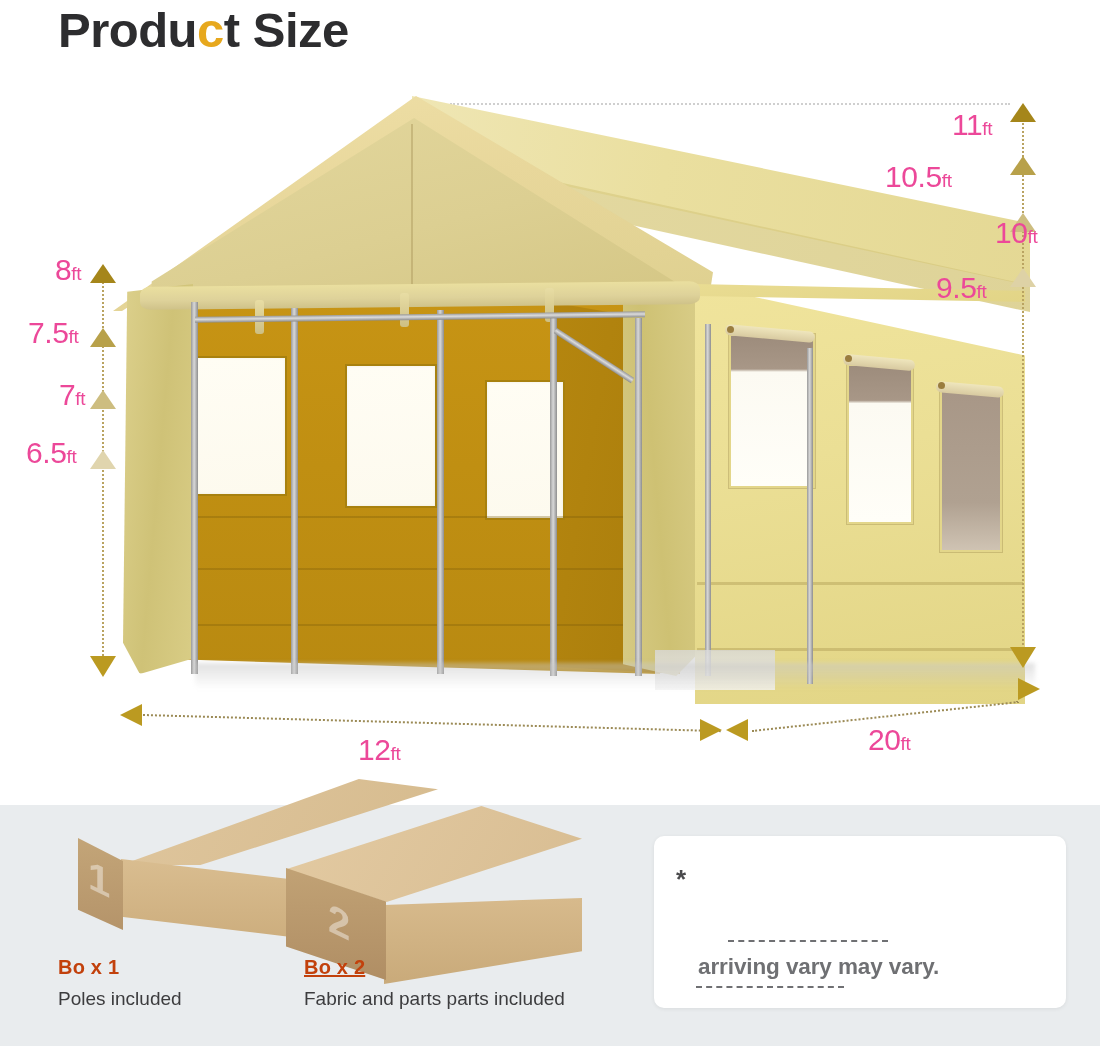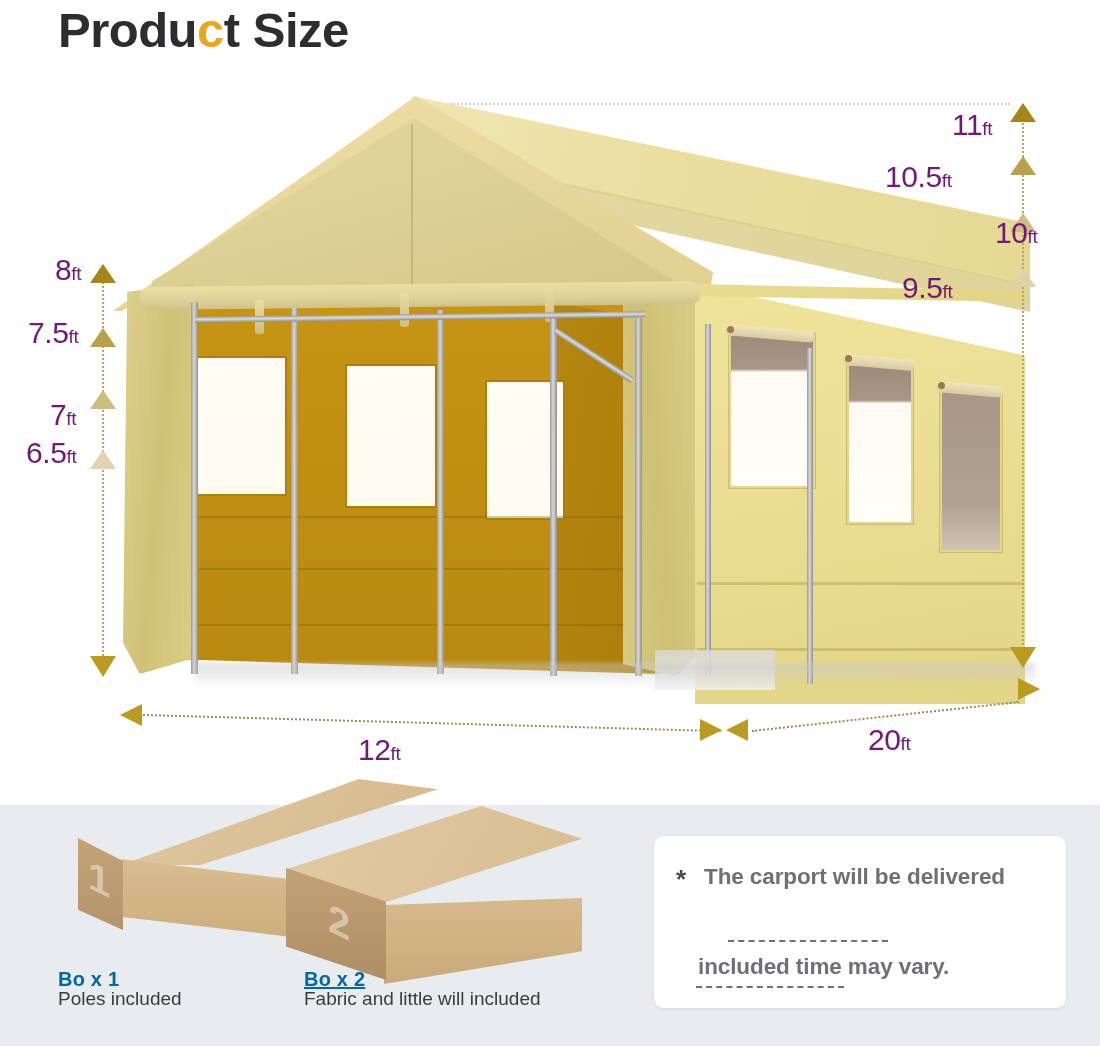--- a/index.html
+++ b/index.html
@@ -162,21 +162,21 @@
     border-top:11px solid transparent;border-bottom:11px solid transparent;
     border-right:22px solid #bb9a21;
   }
   .arrow-right{
     position:absolute;width:0;height:0;
     border-top:11px solid transparent;border-bottom:11px solid transparent;
     border-left:22px solid #bb9a21;
   }
 
   .mlabel{
-    position:absolute;color:#701a75;white-space:nowrap;
+    position:absolute;color:#ec4899;white-space:nowrap;
     font-size:27px;letter-spacing:-0.4px;
   }
   .mlabel .u{font-size:17px;}
   .mlabel.big{font-size:30px;}
   .mlabel.big .u{font-size:19px;}
 
   
   .bottom{
     position:absolute;left:0;top:805px;width:1100px;height:241px;
     background:#e9ecee;
@@ -185,22 +185,22 @@
   .box-top{position:absolute;}
   .box-front{position:absolute;}
   .box-side{position:absolute;}
   .boxnum{
     position:absolute;color:rgba(255,255,255,.42);
     font-size:40px;font-weight:bold;
     transform:skewY(26deg);
   }
 
   .boxcap-t{
-    position:absolute;color:#0369a1;font-weight:bold;font-size:20px;
-    white-space:nowrap;letter-spacing:0.2px;margin-top:12px;
+    position:absolute;color:#c2410c;font-weight:bold;font-size:20px;
+    white-space:nowrap;letter-spacing:0.2px;
   }
   .boxcap-s{
     position:absolute;color:#3c3c3e;font-size:19px;white-space:nowrap;
   }
 
   .notecard{
     position:absolute;left:654px;top:836px;width:412px;height:172px;
     background:#ffffff;border-radius:10px;
     box-shadow:0 1px 4px rgba(0,0,0,.07);
   }
@@ -291,34 +291,34 @@
     <div class="arrow-up" style="left:1010px;top:25px;border-bottom:19px solid #a5861a;"></div>
     <div class="mlabel big" style="left:952px;top:30px;"><span>11</span><span class="u">ft</span></div>
 
     <div class="arrow-up" style="left:1010px;top:78px;border-bottom:19px solid #b8a14a;"></div>
     <div class="mlabel big" style="left:885px;top:82px;"><span>10.5</span><span class="u">ft</span></div>
 
     <div class="arrow-up" style="left:1010px;top:135px;border-bottom:19px solid #cdbd80;"></div>
     <div class="mlabel big" style="left:995px;top:138px;"><span>10</span><span class="u">ft</span></div>
 
     <div class="arrow-up" style="left:1010px;top:190px;border-bottom:19px solid #ded2a6;"></div>
-    <div class="mlabel big" style="left:902px;top:193px;"><span>9.5</span><span class="u">ft</span></div>
+    <div class="mlabel big" style="left:936px;top:193px;"><span>9.5</span><span class="u">ft</span></div>
 
     <div class="arrow-down" style="left:1010px;top:569px;border-top:21px solid #bb9a21;"></div>
 
     <div class="vline" style="left:102px;top:192px;height:394px;"></div>
 
     <div class="arrow-up" style="left:90px;top:186px;border-bottom:19px solid #a5861a;"></div>
     <div class="mlabel big" style="left:55px;top:175px;"><span>8</span><span class="u">ft</span></div>
 
     <div class="arrow-up" style="left:90px;top:250px;border-bottom:19px solid #b8a14a;"></div>
     <div class="mlabel big" style="left:28px;top:238px;"><span>7.5</span><span class="u">ft</span></div>
 
     <div class="arrow-up" style="left:90px;top:312px;border-bottom:19px solid #cdbd80;"></div>
-    <div class="mlabel big" style="left:50px;top:300px;margin-top:20px;"><span>7</span><span class="u">ft</span></div>
+    <div class="mlabel big" style="left:59px;top:300px;"><span>7</span><span class="u">ft</span></div>
 
     <div class="arrow-up" style="left:90px;top:372px;border-bottom:19px solid #e0d5ae;"></div>
     <div class="mlabel big" style="left:26px;top:358px;"><span>6.5</span><span class="u">ft</span></div>
 
     <div class="arrow-down" style="left:90px;top:578px;border-top:21px solid #bb9a21;"></div>
 
     <div class="dline" style="left:143px;top:636px;width:578px;transform:rotate(1.6deg);"></div>
     <div class="arrow-left" style="left:120px;top:626px;"></div>
     <div class="arrow-right" style="left:700px;top:641px;"></div>
     <div class="mlabel big" style="left:358px;top:655px;"><span>12</span><span class="u">ft</span></div>
@@ -342,23 +342,22 @@
     <div class="box-top" style="left:0px;top:0px;width:296px;height:96px;background:linear-gradient(120deg,#e3caa2,#d8bd92);clip-path:polygon(0% 66%, 66% 0%, 100% 34%, 34% 100%);"></div>
     <div class="box-front" style="left:98px;top:92px;width:198px;height:86px;background:linear-gradient(180deg,#d7ba8c,#c9aa7a);clip-path:polygon(0% 8%, 100% 0%, 100% 62%, 0% 100%);"></div>
     <div class="box-side" style="left:0px;top:62px;width:100px;height:112px;background:linear-gradient(180deg,#c1a275,#b08e64);clip-path:polygon(0% 0%, 100% 30%, 100% 100%, 0% 70%);"></div>
     <div class="boxnum" style="left:42px;top:94px;">2</div>
   </div>
 
   <div class="boxcap-t" style="left:58px;top:956px;">Bo x 1</div>
   <div class="boxcap-s" style="left:58px;top:988px;">Poles included</div>
 
   <div class="boxcap-t" style="left:304px;top:956px;text-decoration:underline;">Bo x 2</div>
-  <div class="boxcap-s" style="left:304px;top:988px;">Fabric and little will included</div>
+  <div class="boxcap-s" style="left:304px;top:988px;">Fabric and parts parts included</div>
 
   <div class="notecard">
     <div class="note-star">*</div>
-    <div class="note-l" style="left:50px;top:28px;">The carport will be delivered</div>
     <div class="dash-ul" style="left:74px;top:104px;width:160px;"></div>
-    <div class="note-l" style="left:44px;top:118px;">included time may vary.</div>
+    <div class="note-l" style="left:44px;top:118px;">arriving vary may vary.</div>
     <div class="dash-ul" style="left:42px;top:150px;width:148px;"></div>
   </div>
 
 </div>
 
 </body></html>

